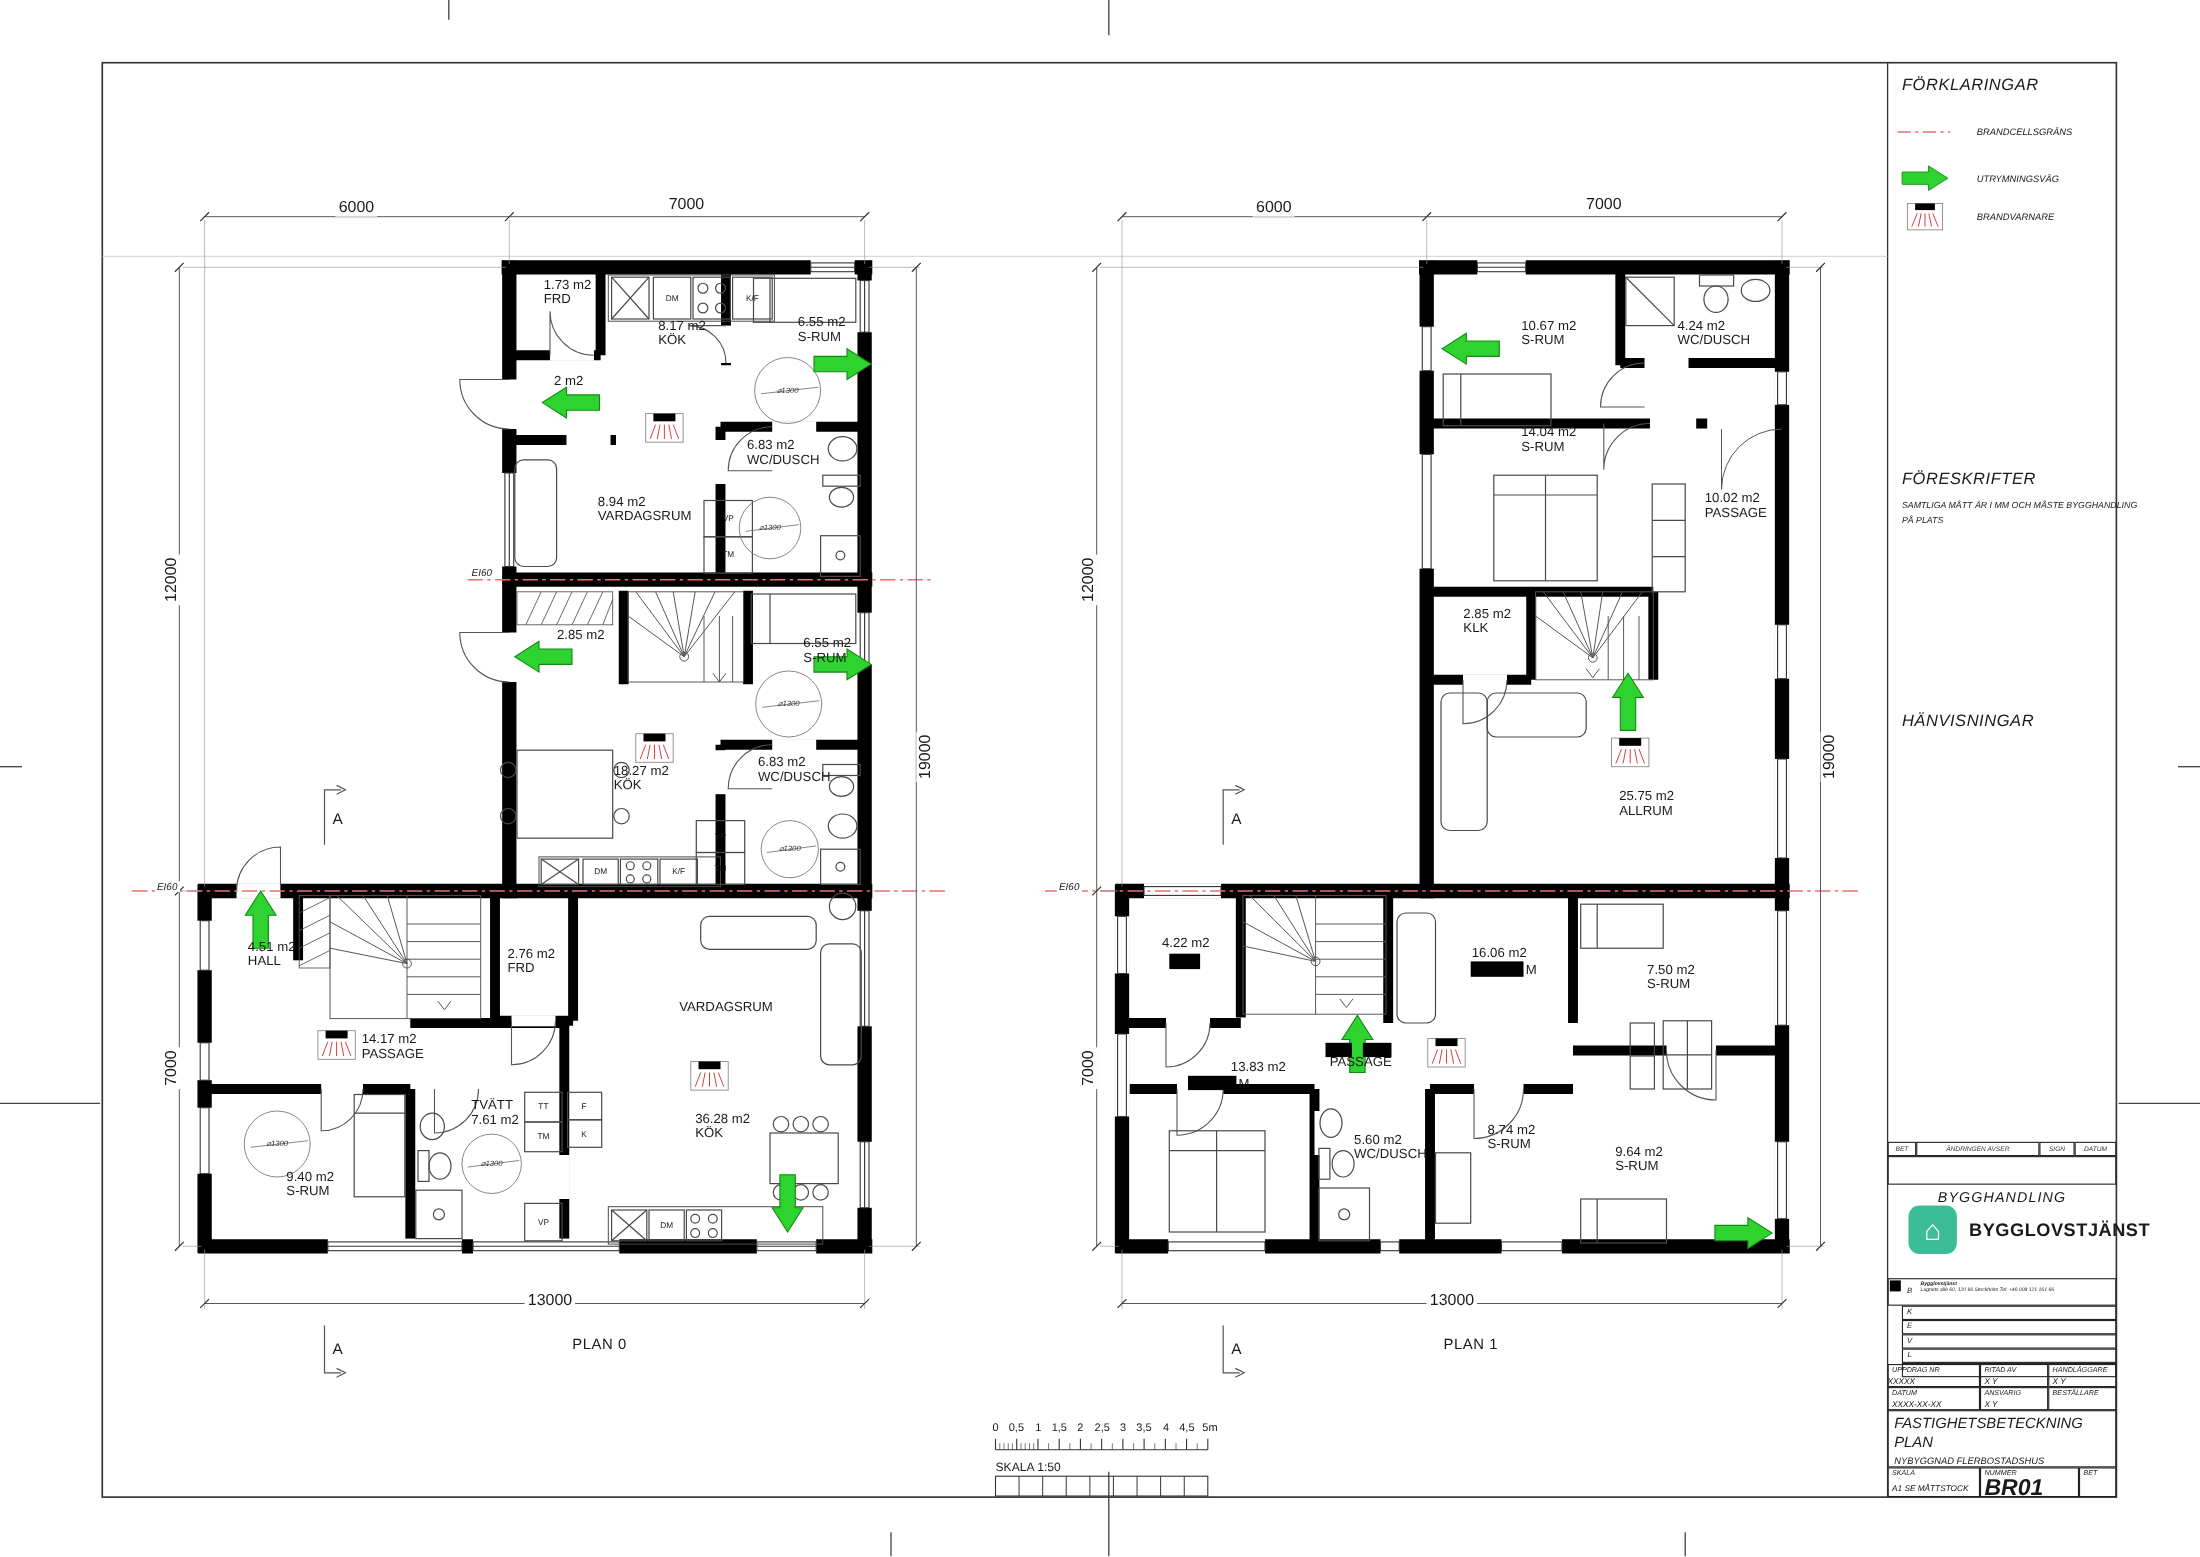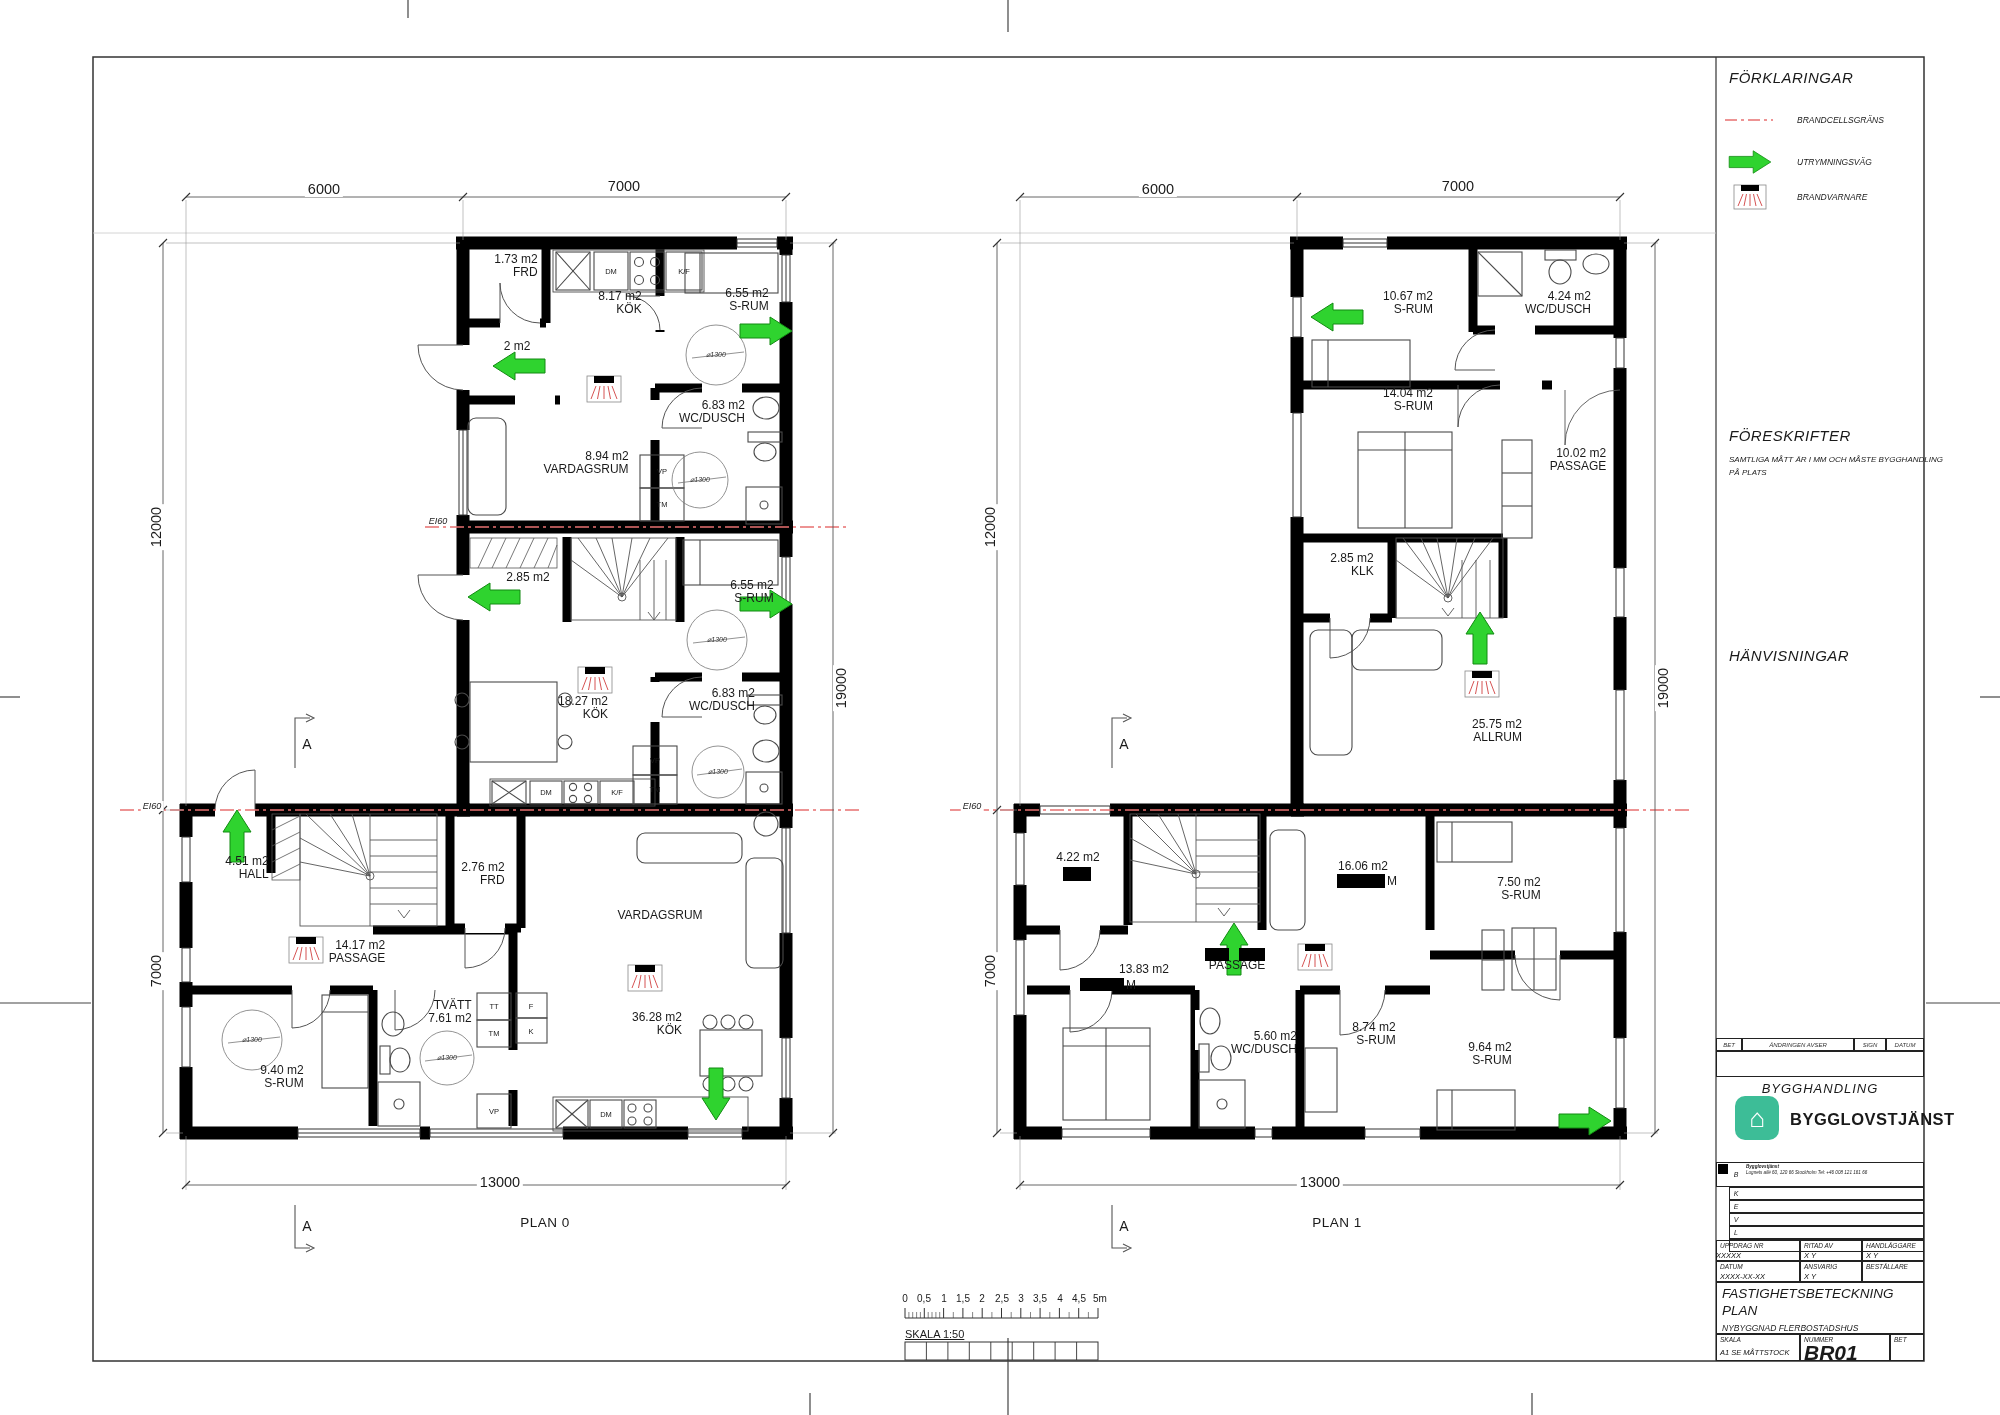--- a/index.html
+++ b/index.html
@@ -1,19 +1,19 @@
 <!DOCTYPE html>
 <html><head>
 <meta charset="utf-8">
 <style>
   html,body{margin:0;padding:0;background:#fff;}
   #sheet{position:relative;width:2000px;height:1415px;background:#fff;overflow:hidden;
          font-family:"Liberation Sans",sans-serif;color:#1a1a1a;}
   svg.linework{position:absolute;left:0;top:0;}
-  .lbl{position:absolute;text-align:right;font-size:12px;line-height:1.12;white-space:nowrap;
+  .lbl{position:absolute;text-align:left;font-size:12px;line-height:1.12;white-space:nowrap;
        transform:translate(-50%,-50%);color:#1a1a1a;}
   .lbl .l2{display:block;}
   .dim{position:absolute;font-size:14.5px;white-space:nowrap;transform:translate(-50%,-50%);background:#fff;padding:0 3px;}
   .dim.vert{transform:translate(-50%,-50%) rotate(-90deg);}
   .tiny{position:absolute;font-size:7.5px;transform:translate(-50%,-50%);white-space:nowrap;}
   .dia{position:absolute;font-size:7px;font-style:italic;transform:translate(-50%,-50%);white-space:nowrap;color:#333;}
   .ei60{position:absolute;font-size:9px;font-style:italic;transform:translate(-50%,-50%);background:#fff;padding:0 2px;color:#222;}
   .secA{position:absolute;font-size:14px;transform:translate(-50%,-50%);}
   .ptitle{position:absolute;font-size:13.5px;transform:translate(-50%,-50%);letter-spacing:.5px;}
   .redact{position:absolute;background:#000;}
@@ -28,21 +28,21 @@
   .tb-val{position:absolute;font-size:7.5px;font-style:italic;white-space:nowrap;color:#111;}
   .revrow{position:absolute;border:0.8px solid #222;box-sizing:border-box;}
   .revletter{position:absolute;font-size:7px;font-style:italic;transform:translate(-50%,-50%);}
   .bygg{position:absolute;font-size:13px;font-style:italic;letter-spacing:1px;transform:translate(-50%,-50%);white-space:nowrap;margin-top:24px;}
   .hdrcell{position:absolute;font-size:6px;font-style:italic;transform:translate(-50%,-50%);white-space:nowrap;color:#333;}
   #logo-sq{position:absolute;width:44px;height:44px;border-radius:10px;background:#3dbd97;
            display:flex;align-items:center;justify-content:center;color:#fff;font-size:26px;}
   #logo-tx{position:absolute;font-size:16.5px;font-weight:bold;letter-spacing:.5px;white-space:nowrap;}
   .brnum{position:absolute;font-size:21px;font-weight:bold;font-style:italic;white-space:nowrap;}
   .sbtick{position:absolute;font-size:10px;transform:translateX(-50%);white-space:nowrap;}
-  .sblabel{position:absolute;font-size:11px;white-space:nowrap;text-decoration:underline;}
+  .sblabel{position:absolute;font-size:11px;white-space:nowrap;}
   .addr{position:absolute;font-size:4.6px;font-style:italic;line-height:1.25;white-space:nowrap;color:#222;}
   .blacksq{position:absolute;background:#000;}
 </style>
 </head>
 <body>
 
 <div id="sheet">
 
 <svg class="linework" width="2000" height="1415" viewBox="0 0 2000 1415">
 

